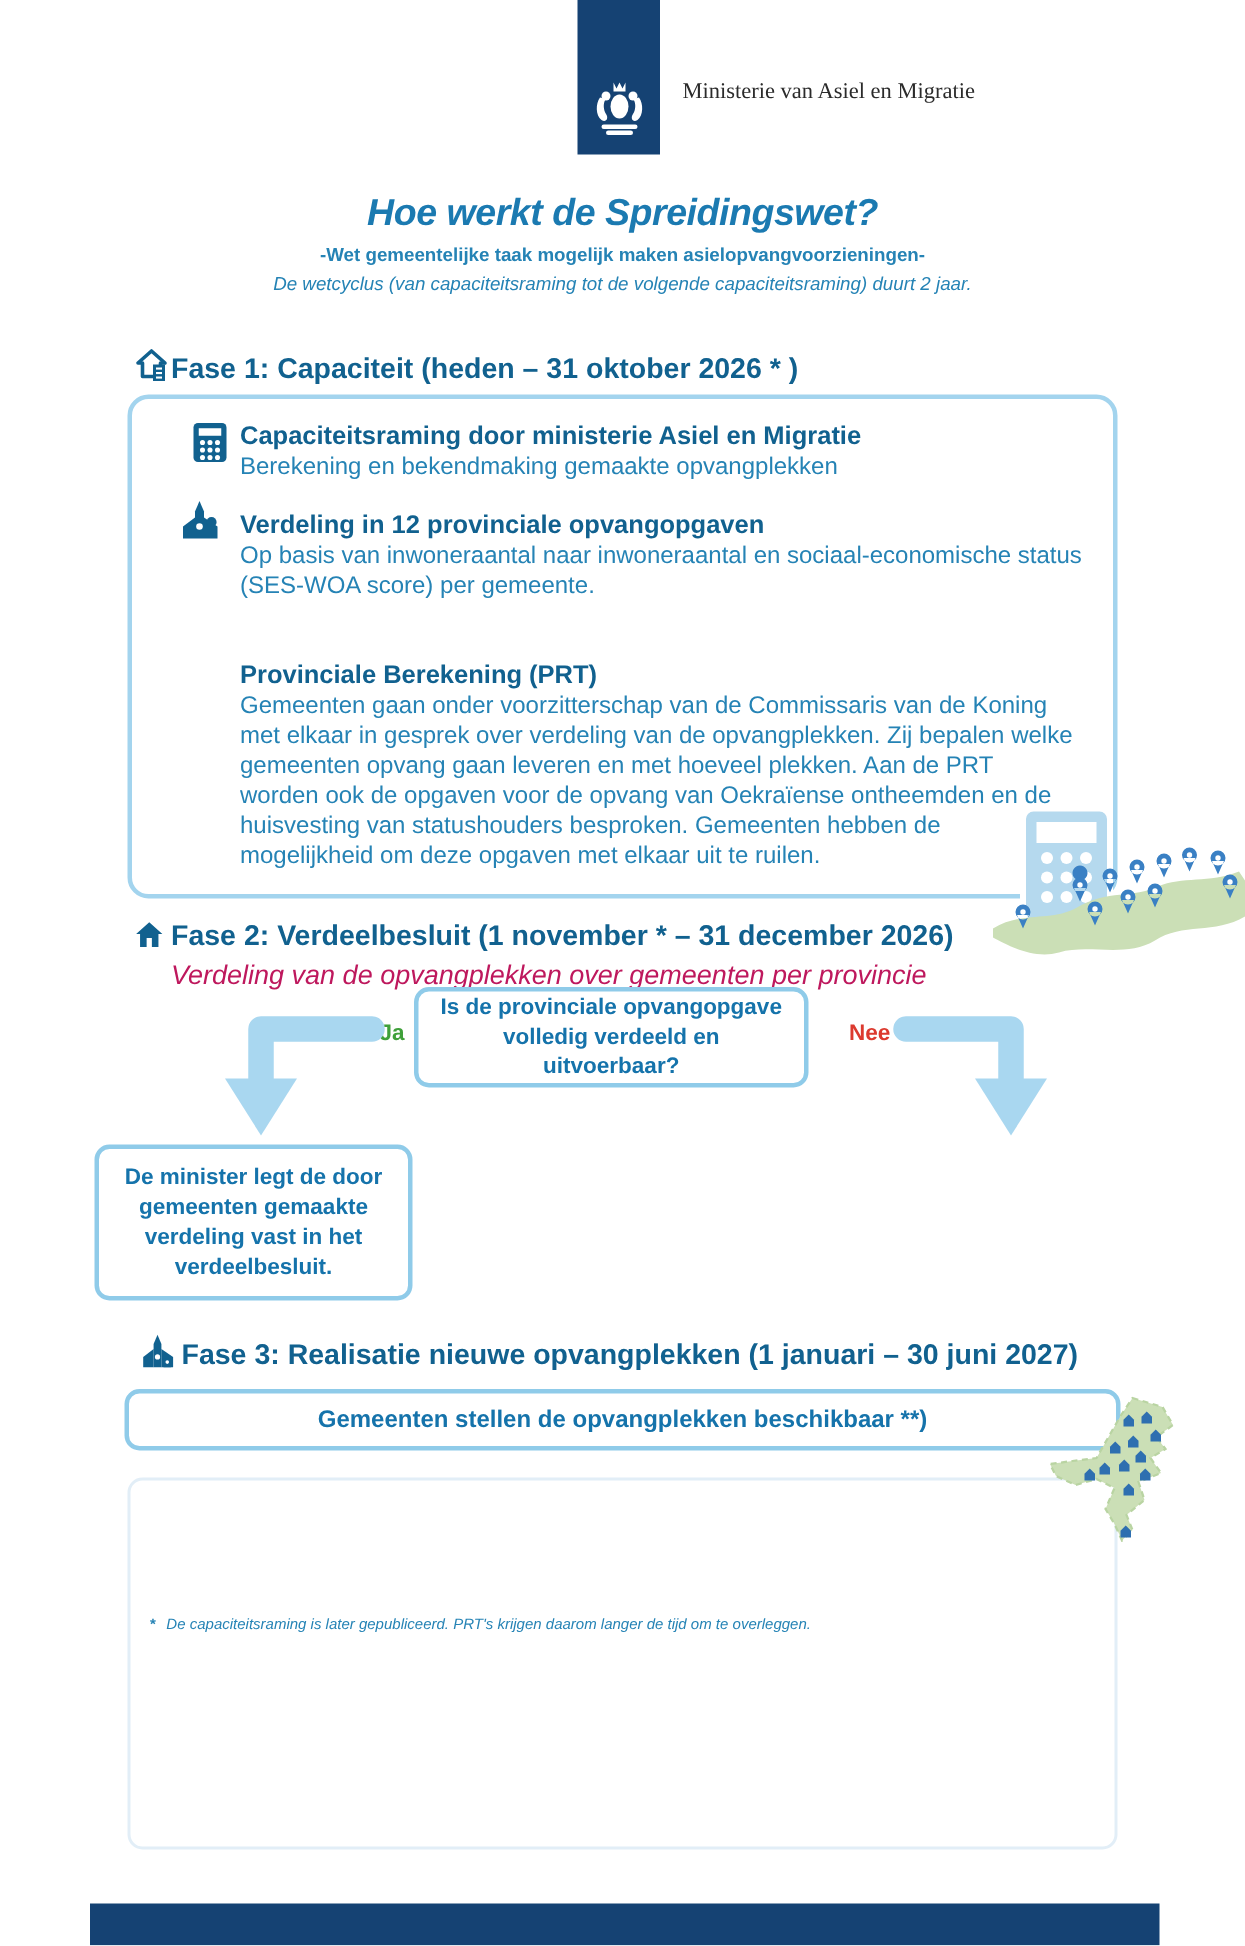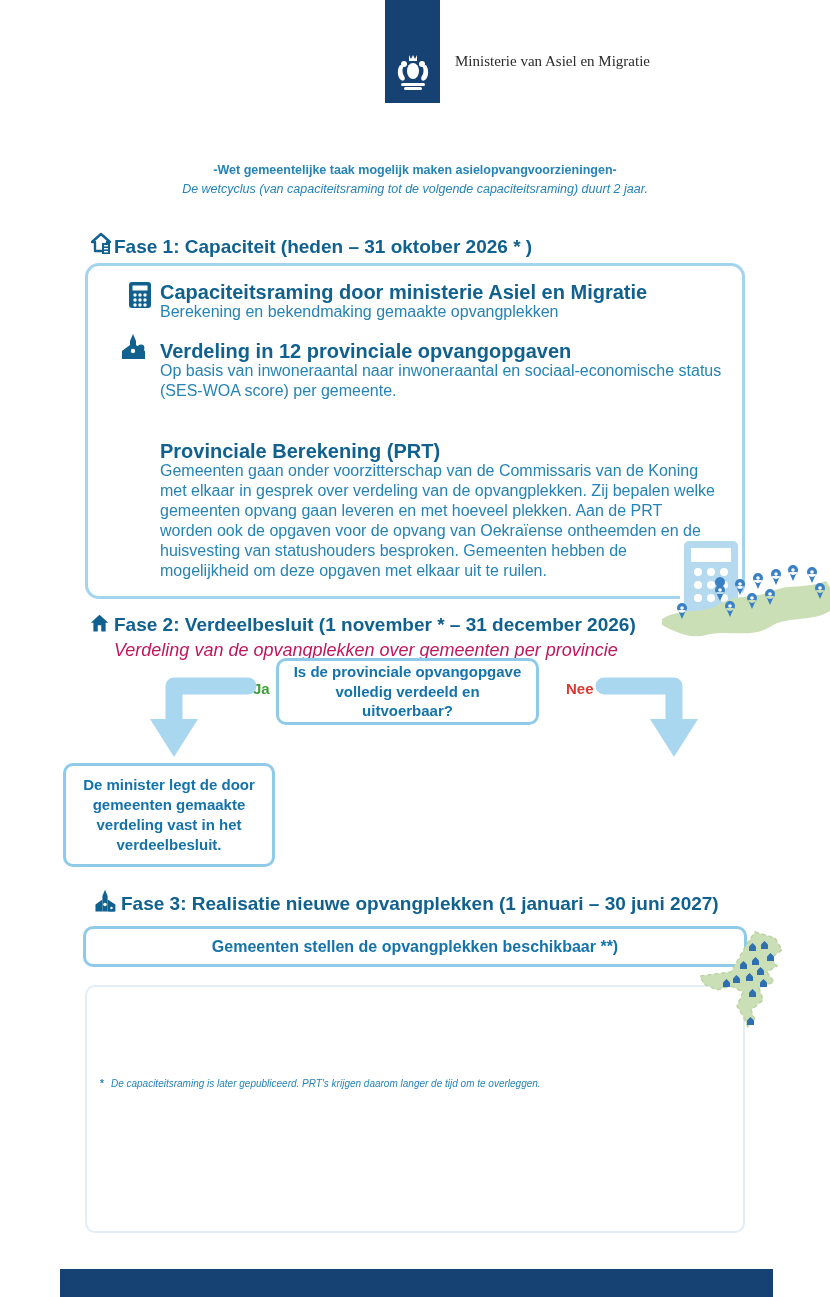--- a/index.html
+++ b/index.html
@@ -25,21 +25,21 @@
   
   .big-box{border:3px solid #a3d4ee;border-radius:14px;background:#fff;box-sizing:border-box;}
   .q-box,.outcome-box,.banner-box{border:3px solid #8fcbe9;border-radius:10px;background:#fff;
         box-sizing:border-box;display:flex;align-items:center;justify-content:center;text-align:center;
         color:#1573ab;font-weight:bold;}
   .q-box{font-size:15px;line-height:1.3;padding:6px 14px;}
   .outcome-box{font-size:15px;line-height:1.35;padding:8px 12px;}
   .banner-box{font-size:16px;}
   .note-box{border:2px solid #e2eef7;border-radius:10px;background:#fff;box-sizing:border-box;}
 
-  .item-title{font-size:20px;font-weight:bold;color:#11618f;white-space:nowrap;}
+  .item-title{font-size:17px;font-weight:bold;color:#11618f;white-space:nowrap;}
   .item-text{font-size:16px;color:#2583b5;line-height:20px;}
 
   .ja-label{font-size:15px;font-weight:bold;color:#3fa03a;}
   .nee-label{font-size:15px;font-weight:bold;color:#dc3a2f;}
 
   .footnote{font-size:10px;font-style:italic;color:#2583b5;}
   .footnote .marker{font-style:normal;font-weight:bold;margin-right:7px;}
 
   .footer-bar{left:60px;top:1269px;width:713px;height:28px;background:#154273;}
 </style>
@@ -57,20 +57,21 @@
         <path d="M30,12 C33,16 33,24 29,27 C26,29 24,26 26,23 C28,20 28,15 26,13 Z"></path>
         <circle cx="8" cy="11" r="3"></circle>
         <circle cx="26" cy="11" r="3"></circle>
         <rect x="5" y="30" width="24" height="3" rx="1.5"></rect>
         <rect x="8" y="34" width="18" height="3" rx="1.5"></rect>
       </g>
     </svg>
   </div>
   <div class="abs ministry-name">Ministerie van Asiel en Migratie</div>
 
+  <div class="abs title">Hoe werkt de Spreidingswet?</div>
   <div class="abs subtitle1">-Wet gemeentelijke taak mogelijk maken asielopvangvoorzieningen-</div>
   <div class="abs subtitle2">De wetcyclus (van capaciteitsraming tot de volgende capaciteitsraming) duurt 2 jaar.</div>
 
   <svg class="abs" style="left:89px;top:231px;" width="24" height="24" viewBox="0 0 24 24">
     <path d="M3,11 L12,3 L21,11 L18,11 L18,20 L6,20 L6,11 Z" fill="none" stroke="#11618f" stroke-width="2.4" stroke-linejoin="round"></path>
     <rect x="13" y="12" width="8" height="11" fill="#11618f"></rect>
     <rect x="15" y="14" width="4" height="1.4" fill="#fff"></rect>
     <rect x="15" y="17" width="4" height="1.4" fill="#fff"></rect>
     <rect x="15" y="20" width="4" height="1.4" fill="#fff"></rect>
   </svg>

